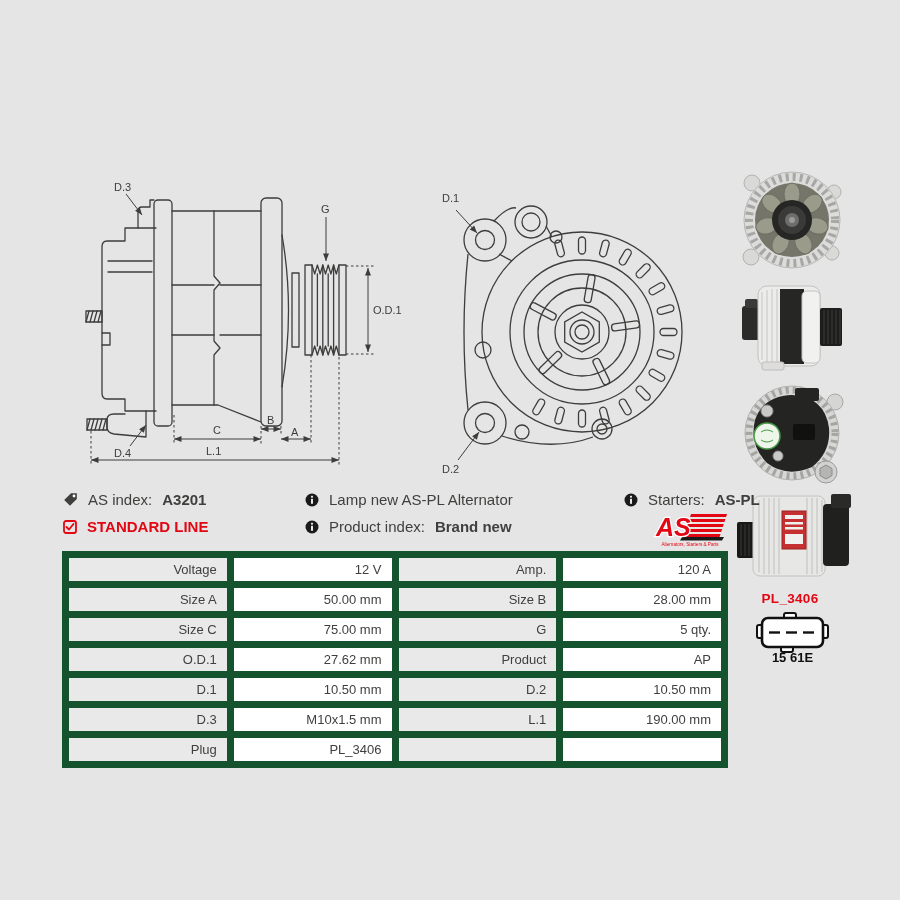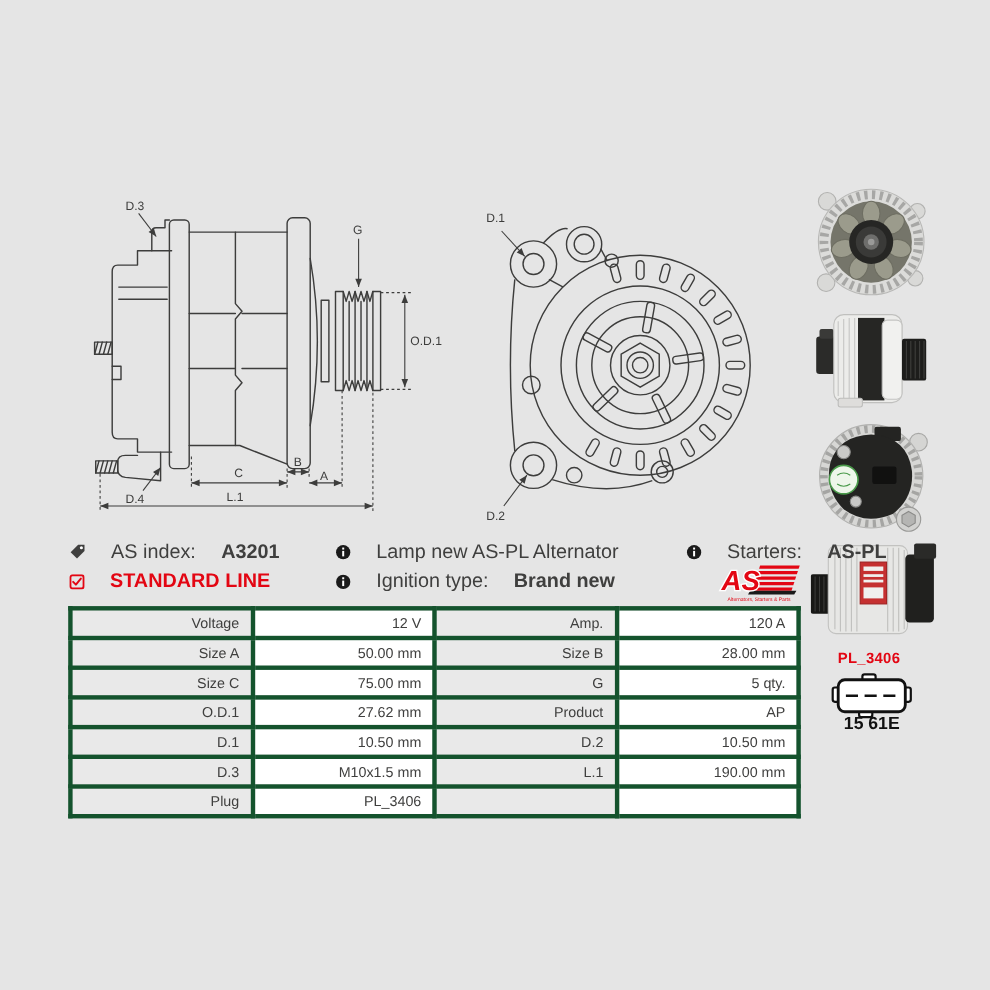--- a/index.html
+++ b/index.html
@@ -1,35 +1,35 @@
 <!DOCTYPE html>
 <html><head>
 <meta charset="utf-8">
 <style>
   html,body{margin:0;padding:0;background:#fff;}
   .page{position:relative;width:900px;height:900px;background:#e5e5e5;overflow:hidden;
         font-family:"Liberation Sans",sans-serif;color:#3f3f3e;}
   .abs{position:absolute;}
   
-  .info-item{position:absolute;display:flex;align-items:center;gap:23px;font-size:18px;white-space:nowrap;}
+  .info-item{position:absolute;display:flex;align-items:center;gap:10px;font-size:15px;white-space:nowrap;}
   .info-item .b{font-weight:bold;}
   .std{font-weight:bold;color:#e30613;}
   .ico{flex:0 0 auto;display:inline-flex;}
   
   table.spec{position:absolute;left:62px;top:551px;width:666px;border-collapse:collapse;
              table-layout:fixed;font-size:13px;color:#3f3f3e;}
-  table.spec td{border:4px solid #14532d;height:23px;padding:0 10px 0 4px;text-align:right;
+  table.spec td{border:7px solid #14532d;height:23px;padding:0 10px 0 4px;text-align:right;
                 overflow:hidden;white-space:nowrap;}
   table.spec td.lbl{background:#e9e9e9;}
   table.spec td.val{background:#ffffff;}
   
   .plug-code{position:absolute;left:730px;top:591px;width:120px;text-align:center;
              font-size:13.5px;font-weight:bold;color:#e30613;letter-spacing:.3px;}
   .pinout{position:absolute;left:755px;top:650px;width:75px;text-align:center;
-          font-size:16px;font-weight:bold;color:#111;}
+          font-size:13px;font-weight:bold;color:#111;}
   table.term{position:absolute;left:748px;top:668px;width:118px;border-collapse:separate;
              border-spacing:2px 1px;font-size:8px;line-height:10px;}
   table.term td{height:10px;padding:0 3px;overflow:hidden;white-space:nowrap;}
   table.term td.pin{width:20px;font-weight:bold;color:#333;text-align:center;}
   table.term td.fn{color:#8a8a88;}
   table.term tr.g td{background:#d9d9d9;}
   table.term tr.w td{background:#ffffff;}
 </style>
 </head>
 <body>
@@ -271,21 +271,21 @@
   </div>
 
   <div class="info-item" style="left:305px;top:518px">
     <span class="ico">
       <svg width="14" height="14" viewBox="0 0 14 14">
         <circle cx="7" cy="7" r="6.5" fill="#1a1a1a"></circle>
         <rect x="6.1" y="5.8" width="1.8" height="5" fill="#ffffff"></rect>
         <rect x="6.1" y="2.8" width="1.8" height="1.8" fill="#ffffff"></rect>
       </svg>
     </span>
-    <span>Ignition type:</span>
+    <span>Product index:</span>
     <span class="b">Brand new</span>
   </div>
 
   <div class="info-item" style="left:624px;top:491px">
     <span class="ico">
       <svg width="14" height="14" viewBox="0 0 14 14">
         <circle cx="7" cy="7" r="6.5" fill="#1a1a1a"></circle>
         <rect x="6.1" y="5.8" width="1.8" height="5" fill="#ffffff"></rect>
         <rect x="6.1" y="2.8" width="1.8" height="1.8" fill="#ffffff"></rect>
       </svg>

